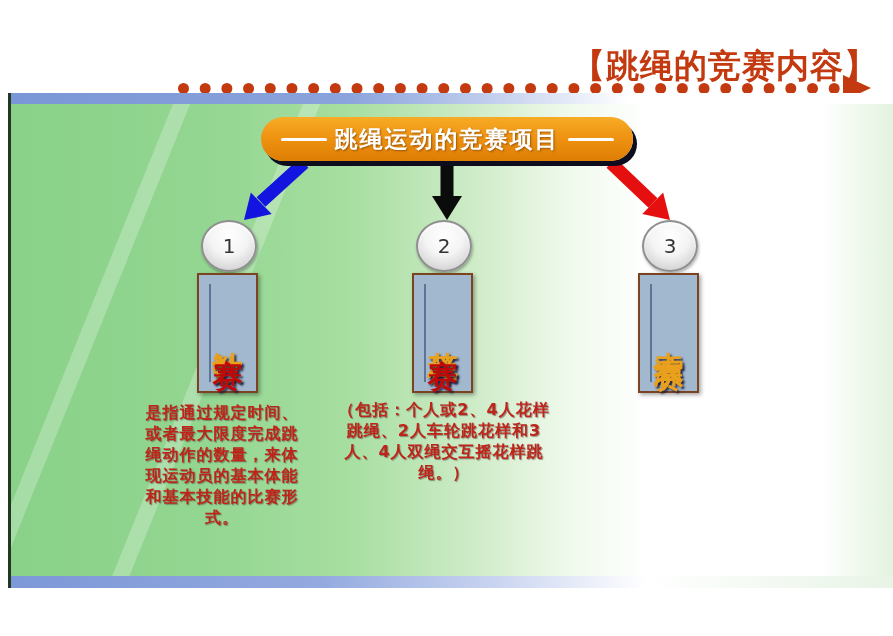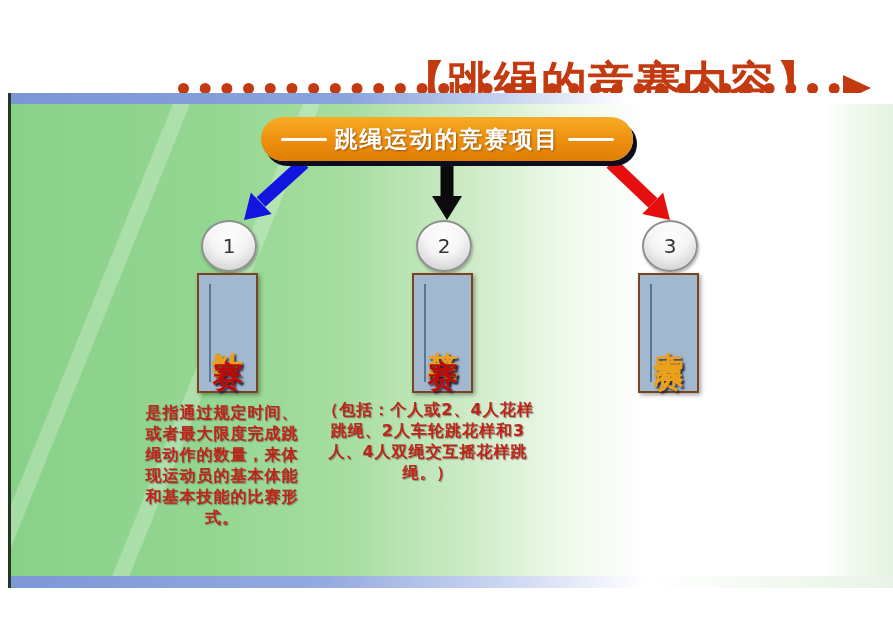--- a/index.html
+++ b/index.html
@@ -5,21 +5,21 @@
   html,body { margin:0; padding:0; }
   body {
     width:893px; height:636px; position:relative; overflow:hidden;
     background:#ffffff;
     font-family:"DejaVu Sans","Liberation Sans",sans-serif;
   }
 
   
   .page-title {
     position:absolute; left:400px; top:22px; width:478px;
-    text-align:left; font-size:46px; font-weight:bold;
+    text-align:right; font-size:33px; font-weight:bold;
     letter-spacing:1px; color:var(--title-red,#C43A10);
     white-space:nowrap;
   }
   .dotted-divider {
     position:absolute; left:178px; top:75px;
     display:flex; align-items:center;
   }
   .dots {
     width:662px; height:0;
     border-top:11px dotted var(--title-red,#C43A10);
@@ -111,21 +111,21 @@
   .desc {
     position:absolute; z-index:3;
     color:var(--body-red,#BE2418); font-weight:bold;
     font-size:16px; line-height:21px; letter-spacing:1px;
     text-shadow:1px 1px 1px rgba(90,60,60,0.55);
     text-align:center;
   }
   .desc p { margin:0; }
   .desc p + p { margin-top:7px; }
   .d1 { left:128px; top:309px; width:166px; }
-  .d2 { left:311px; top:306px; width:212px; }
+  .d2 { left:327px; top:306px; width:212px; }
   .d3 { left:572px; top:309px; width:168px; }
 </style>
 </head>
 <body>
 
 <h1 class="page-title">【跳绳的竞赛内容】</h1>
 
 <div class="dotted-divider">
   <div class="dots"></div>
   <div class="arrowhead"></div>

